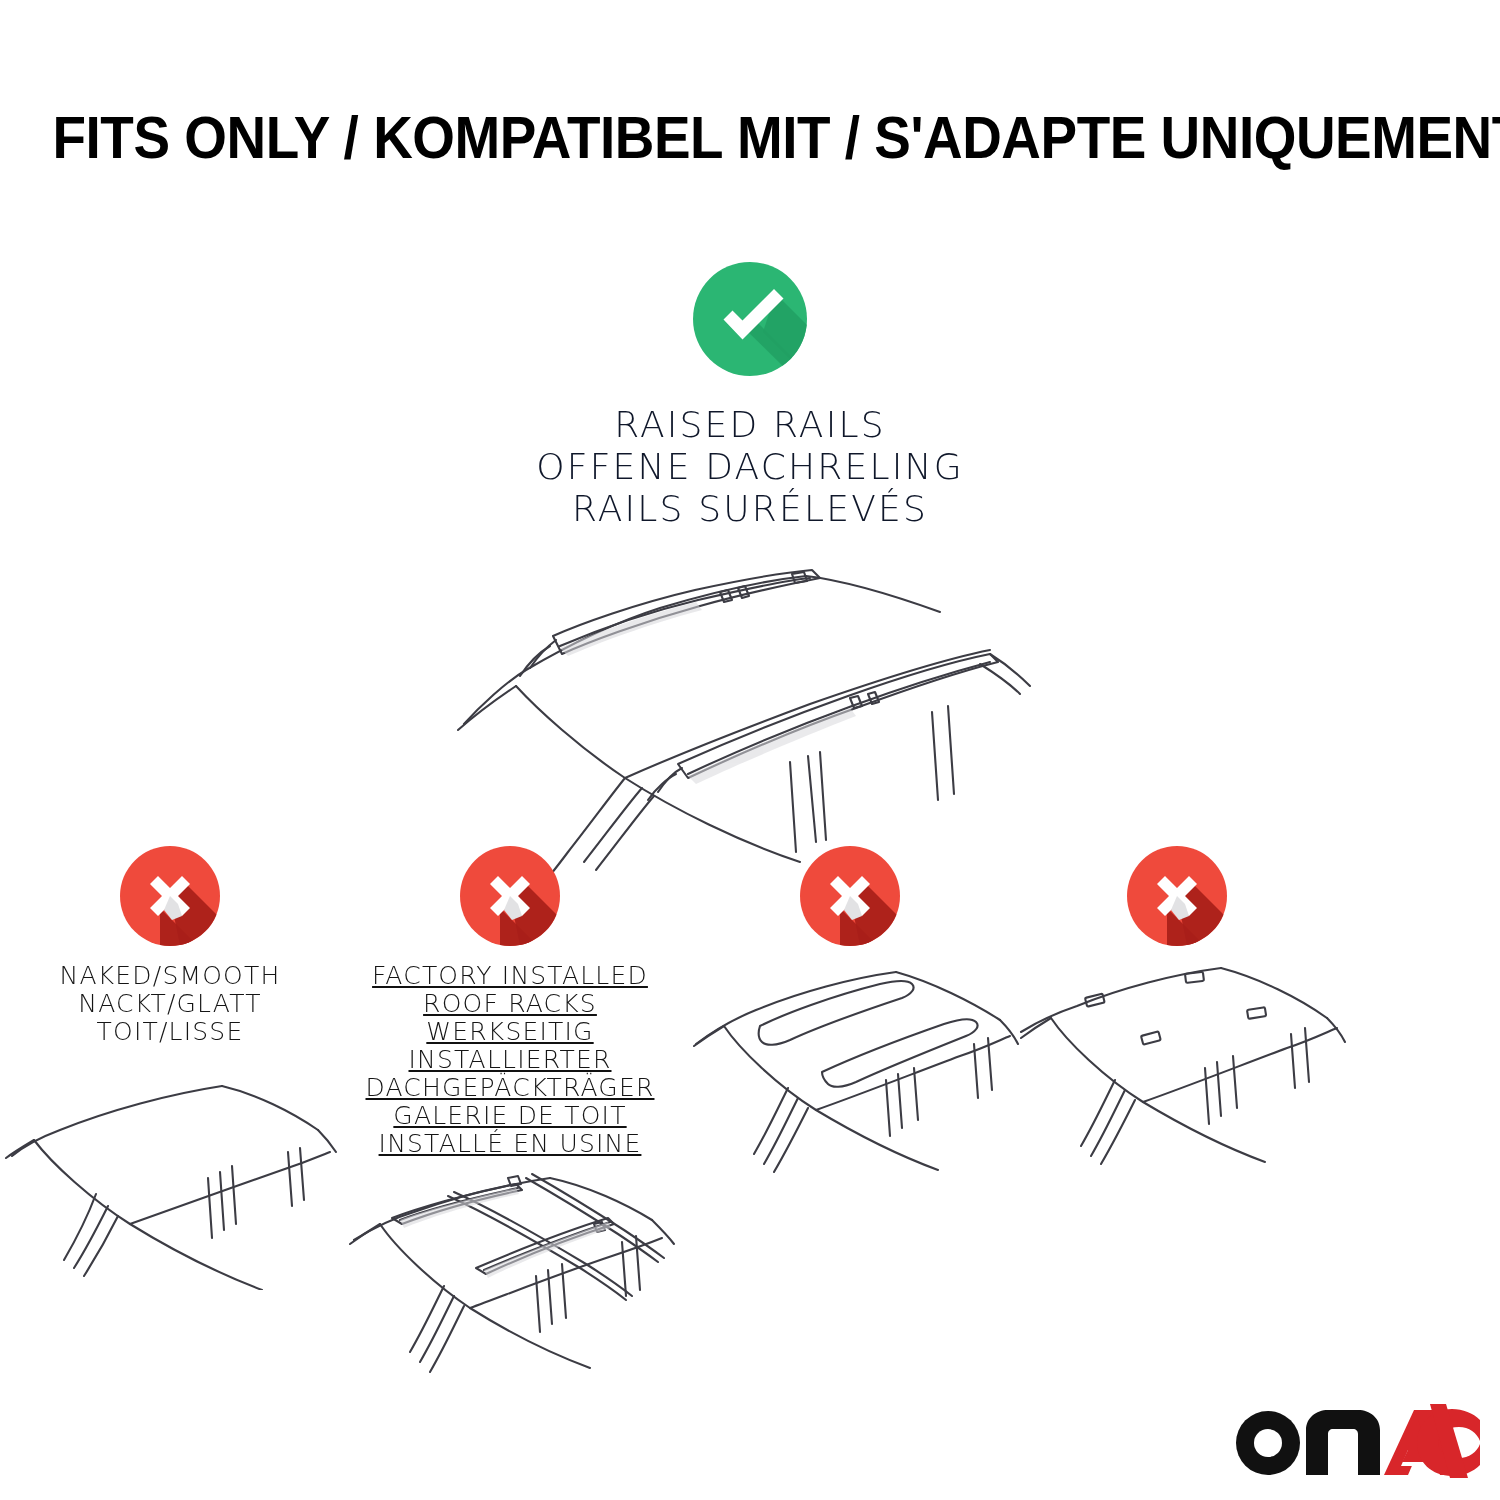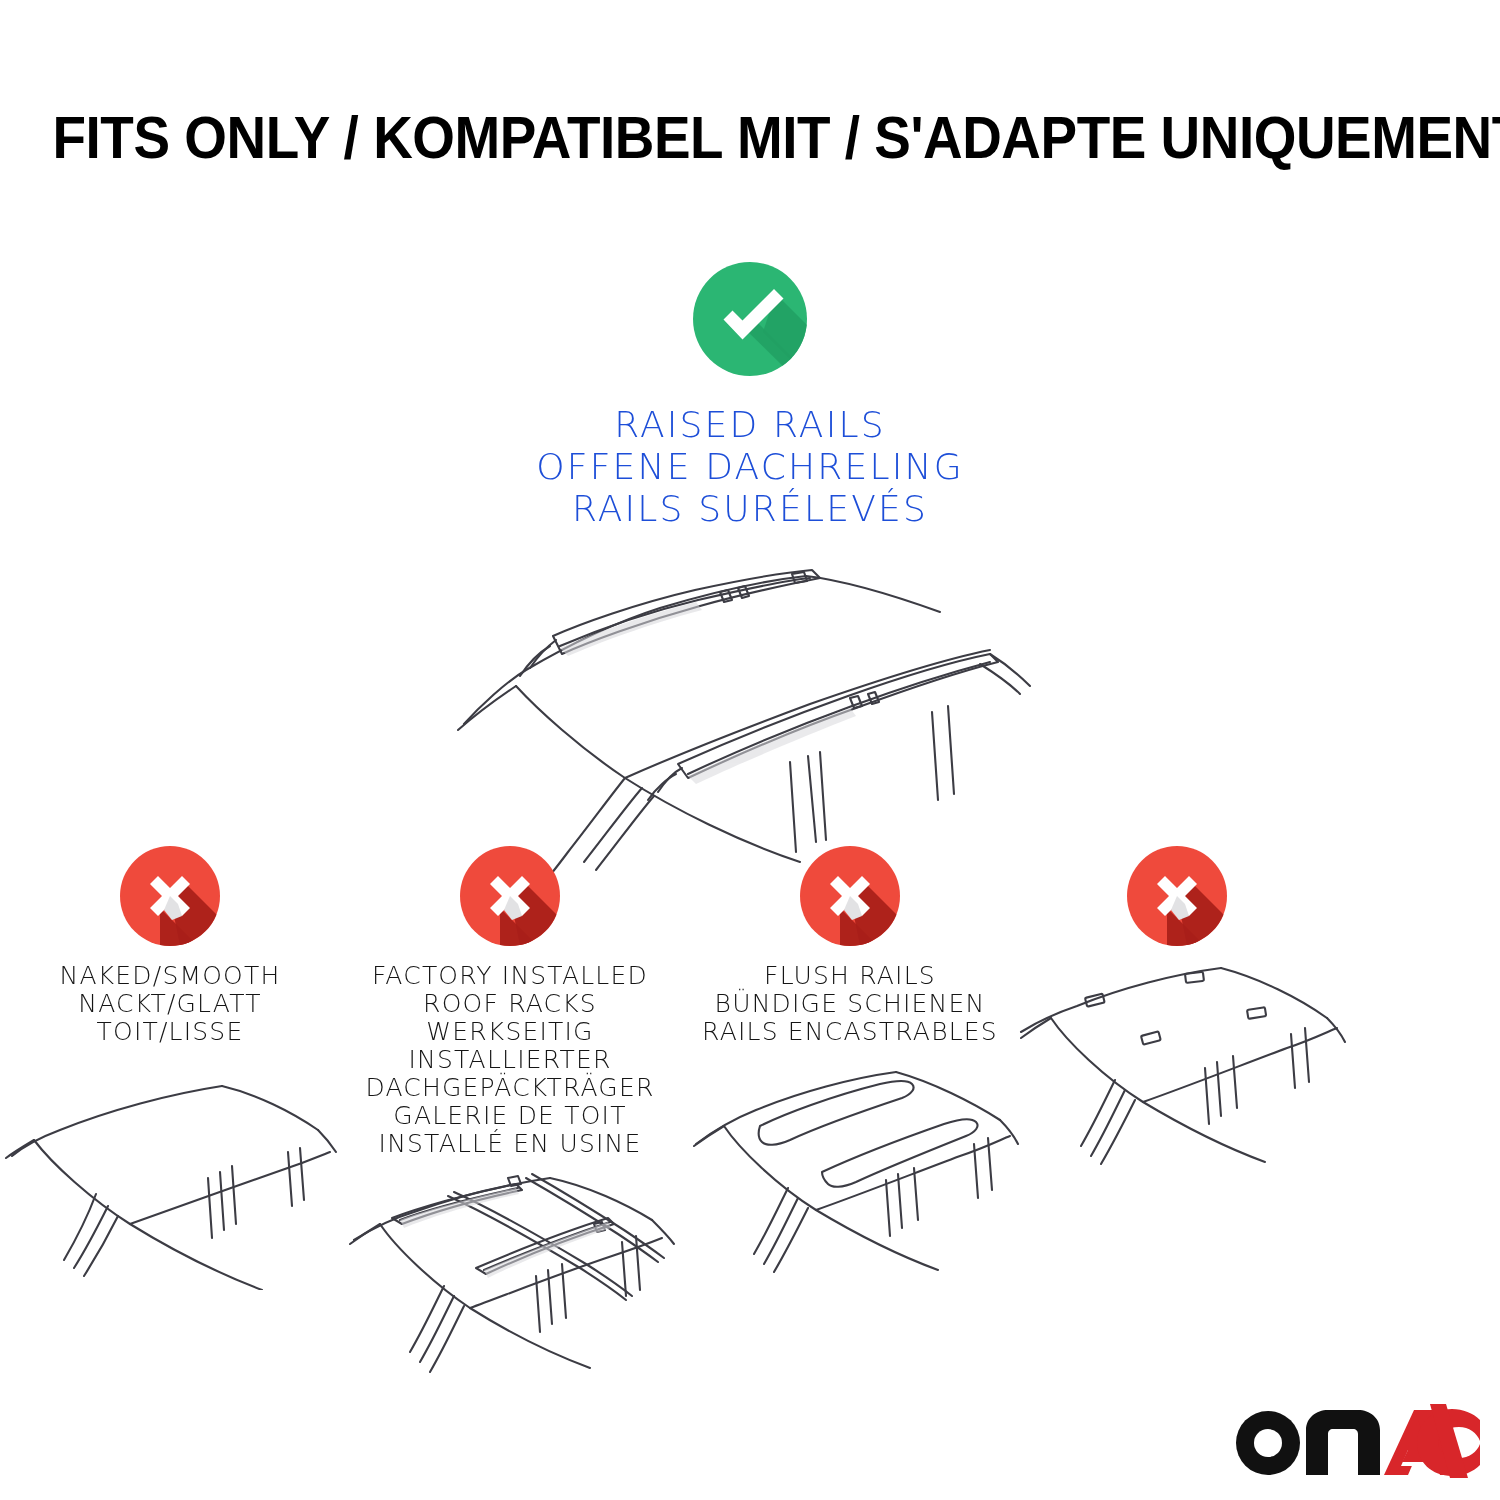--- a/index.html
+++ b/index.html
@@ -54,21 +54,21 @@
     margin: 0 auto;
   }
   .primary-label {
     margin-top: 28px;
     text-align: center;
     font-family: "DejaVu Sans", sans-serif;
     font-weight: 300;
     font-size: 36px;
     line-height: 42px;
     letter-spacing: 2.2px;
-    color: #1d4ed8;
+    color: #0f172a;
     white-space: pre-line;
   }
   .primary-art {
     margin-top: 22px;
     width: 1500px;
     display: flex;
     justify-content: center;
   }
   .primary-art svg { display: block; }
 
@@ -81,21 +81,21 @@
     display: flex;
     align-items: flex-start;
   }
   .cell {
     position: relative;
     display: flex;
     flex-direction: column;
     align-items: center;
   }
   .cell-0 { width: 404px; }
-  .cell-1 { width: 410px; }
+  .cell-1 { width: 410px; text-decoration: underline; }
   .cell-2 { width: 372px; }
   .cell-3 { width: 314px; }
 
   .x-wrap {
     position: relative;
     width: 100px;
     height: 100px;
   }
   .cell-label {
     margin-top: 16px;
@@ -326,23 +326,20 @@
             </defs>
           <circle cx="50" cy="50" r="50" fill="#EF4A3C"></circle>
           <g clip-path="url(#circClipR2)">
             <path d="M50 50 L64 36 L100 72 L100 100 L60 100 Z" fill="#A81E19" opacity="0.92"></path>
             <path d="M40 62 L52 74 L78 100 L40 100 Z" fill="#A81E19" opacity="0.92"></path>
             <path d="M50 42 L62 30 L70 38 L58 50 L70 62 L62 70 L50 58 L38 70 L30 62 L42 50 L30 38 L38 30 Z" fill="#ffffff"></path>
             <path d="M50 50 L58 58 L62 70 L52 74 L44 64 Z" fill="#e2e2e4"></path>
           </g>
         </svg>
       </div>
-      <div class="cell-label">FLUSH RAILS
-BÜNDIGE SCHIENEN
-RAILS ENCASTRABLES</div>
       <div class="cell-art">
         <svg width="340" height="230" viewBox="0 0 340 230">
           <g class="drawing">
             <path d="M16 84 C 32 72 56 58 76 50 C 120 32 172 18 216 12"></path>
             <path d="M216 12 C 252 22 292 42 320 60"></path>
             <path d="M44 66 C 60 90 98 126 136 150 C 176 174 220 196 258 210"></path>
             <path d="M136 150 C 176 136 232 114 280 96 C 304 88 320 80 330 76"></path>
 
             <path d="M80 66 C 104 54 152 36 200 24 C 218 20 228 20 232 24 C 236 28 232 34 222 38 C 192 48 140 66 110 80 C 96 86 86 86 82 82 C 78 78 78 72 80 66 Z"></path>
 

